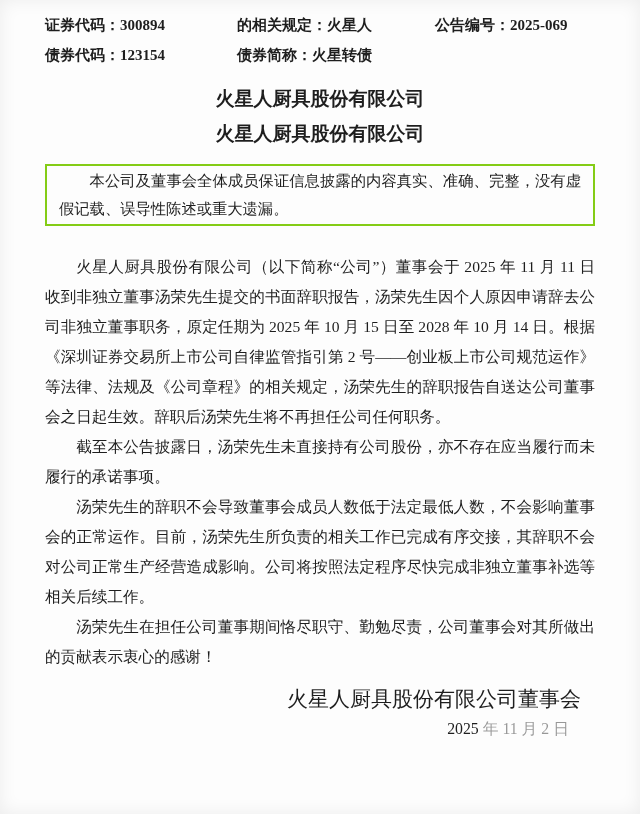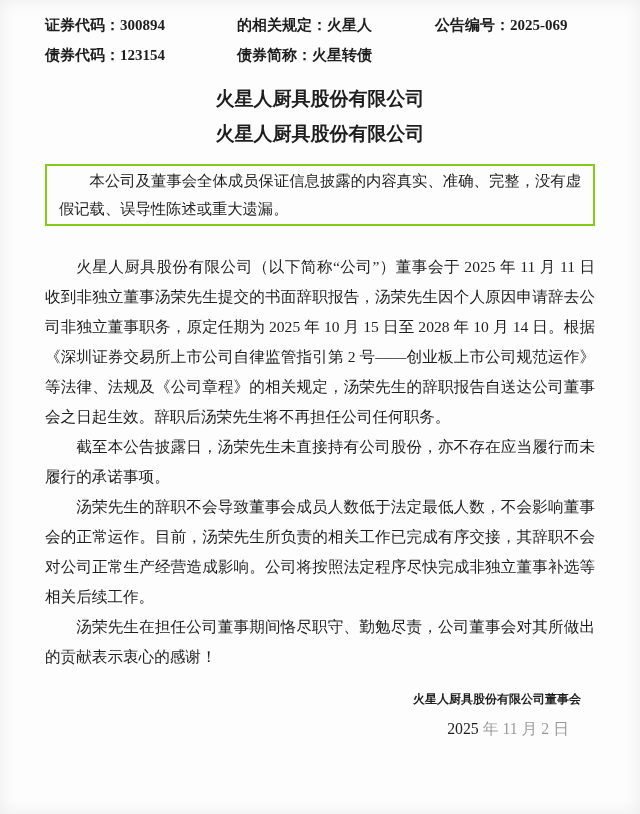--- a/index.html
+++ b/index.html
@@ -58,22 +58,22 @@
     text-align: justify;
   }
   .bold { font-weight: bold; }
   .closing {
     margin-top: 5px;
     font-weight: bold;
   }
   
   .signature { margin-top: 12px; text-align: right; }
   .sig-company {
-    font-weight: bold;
-    font-size: 12px;
+    font-weight: normal;
+    font-size: 21px;
     line-height: 30px;
     padding-right: 14px;
   }
   .sig-date {
     font-size: 15.8px;
     line-height: 30px;
     padding-right: 26px;
   }
   .faded {
     opacity: 0.45;

